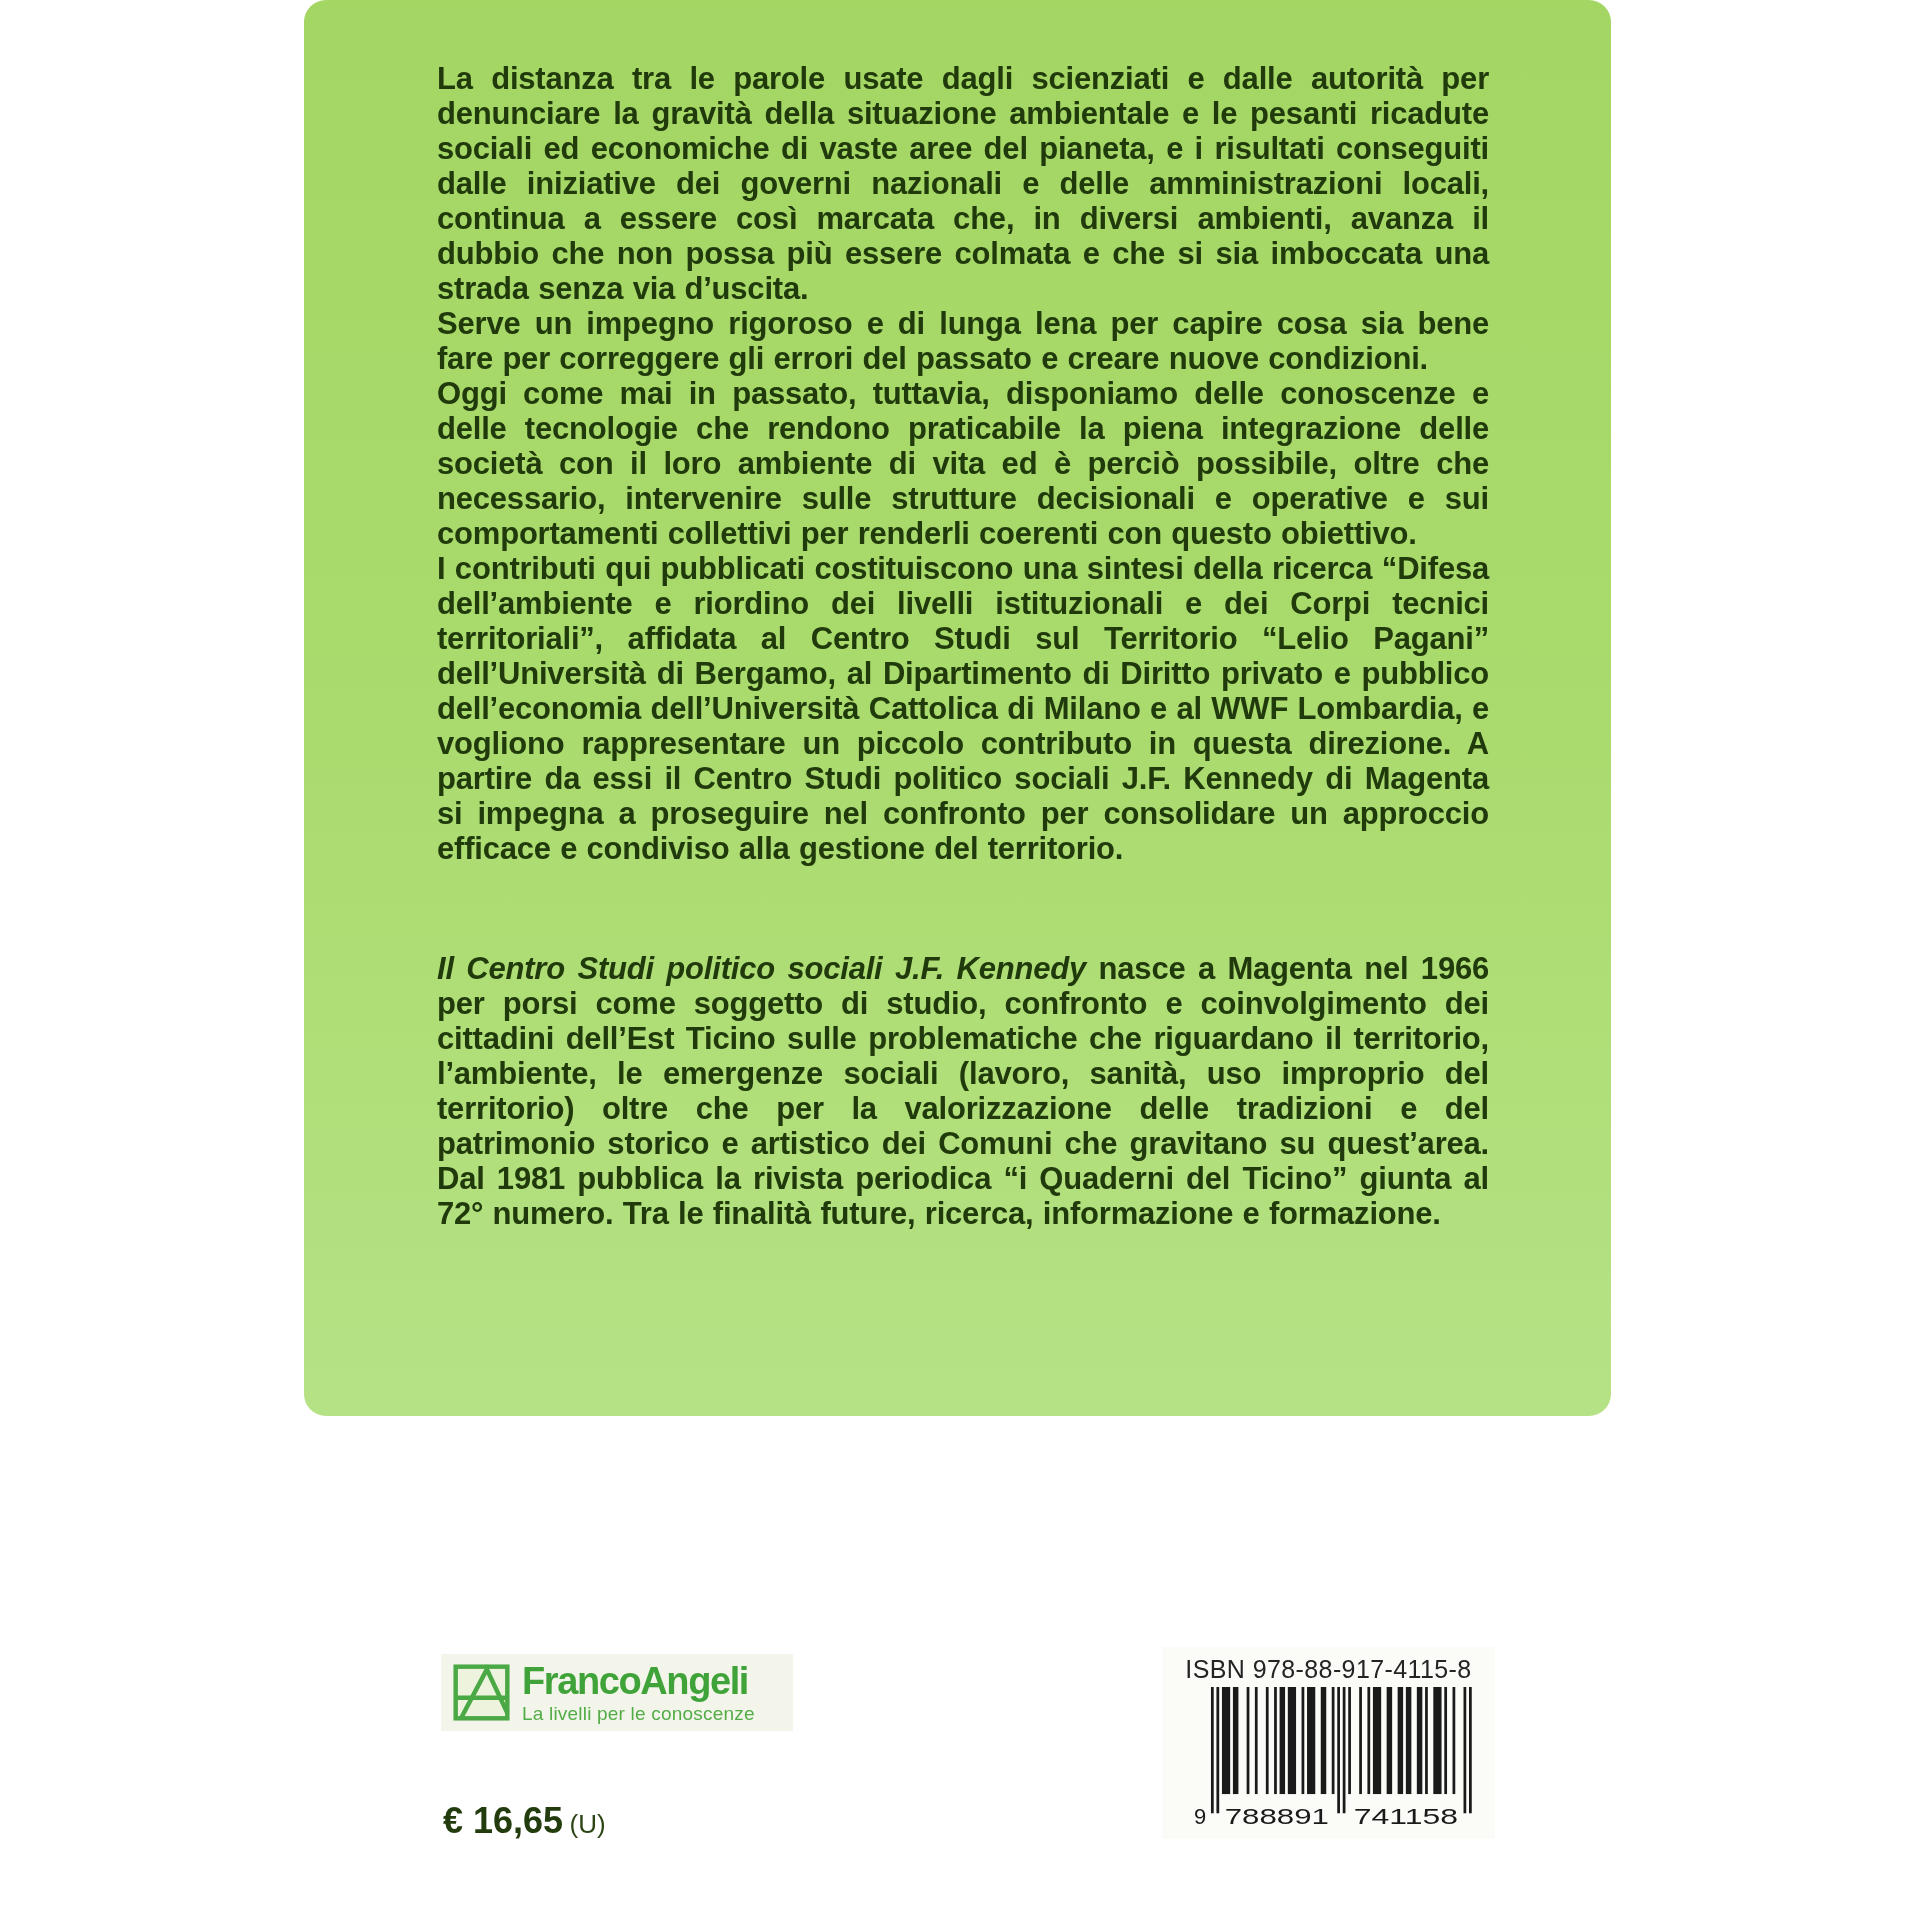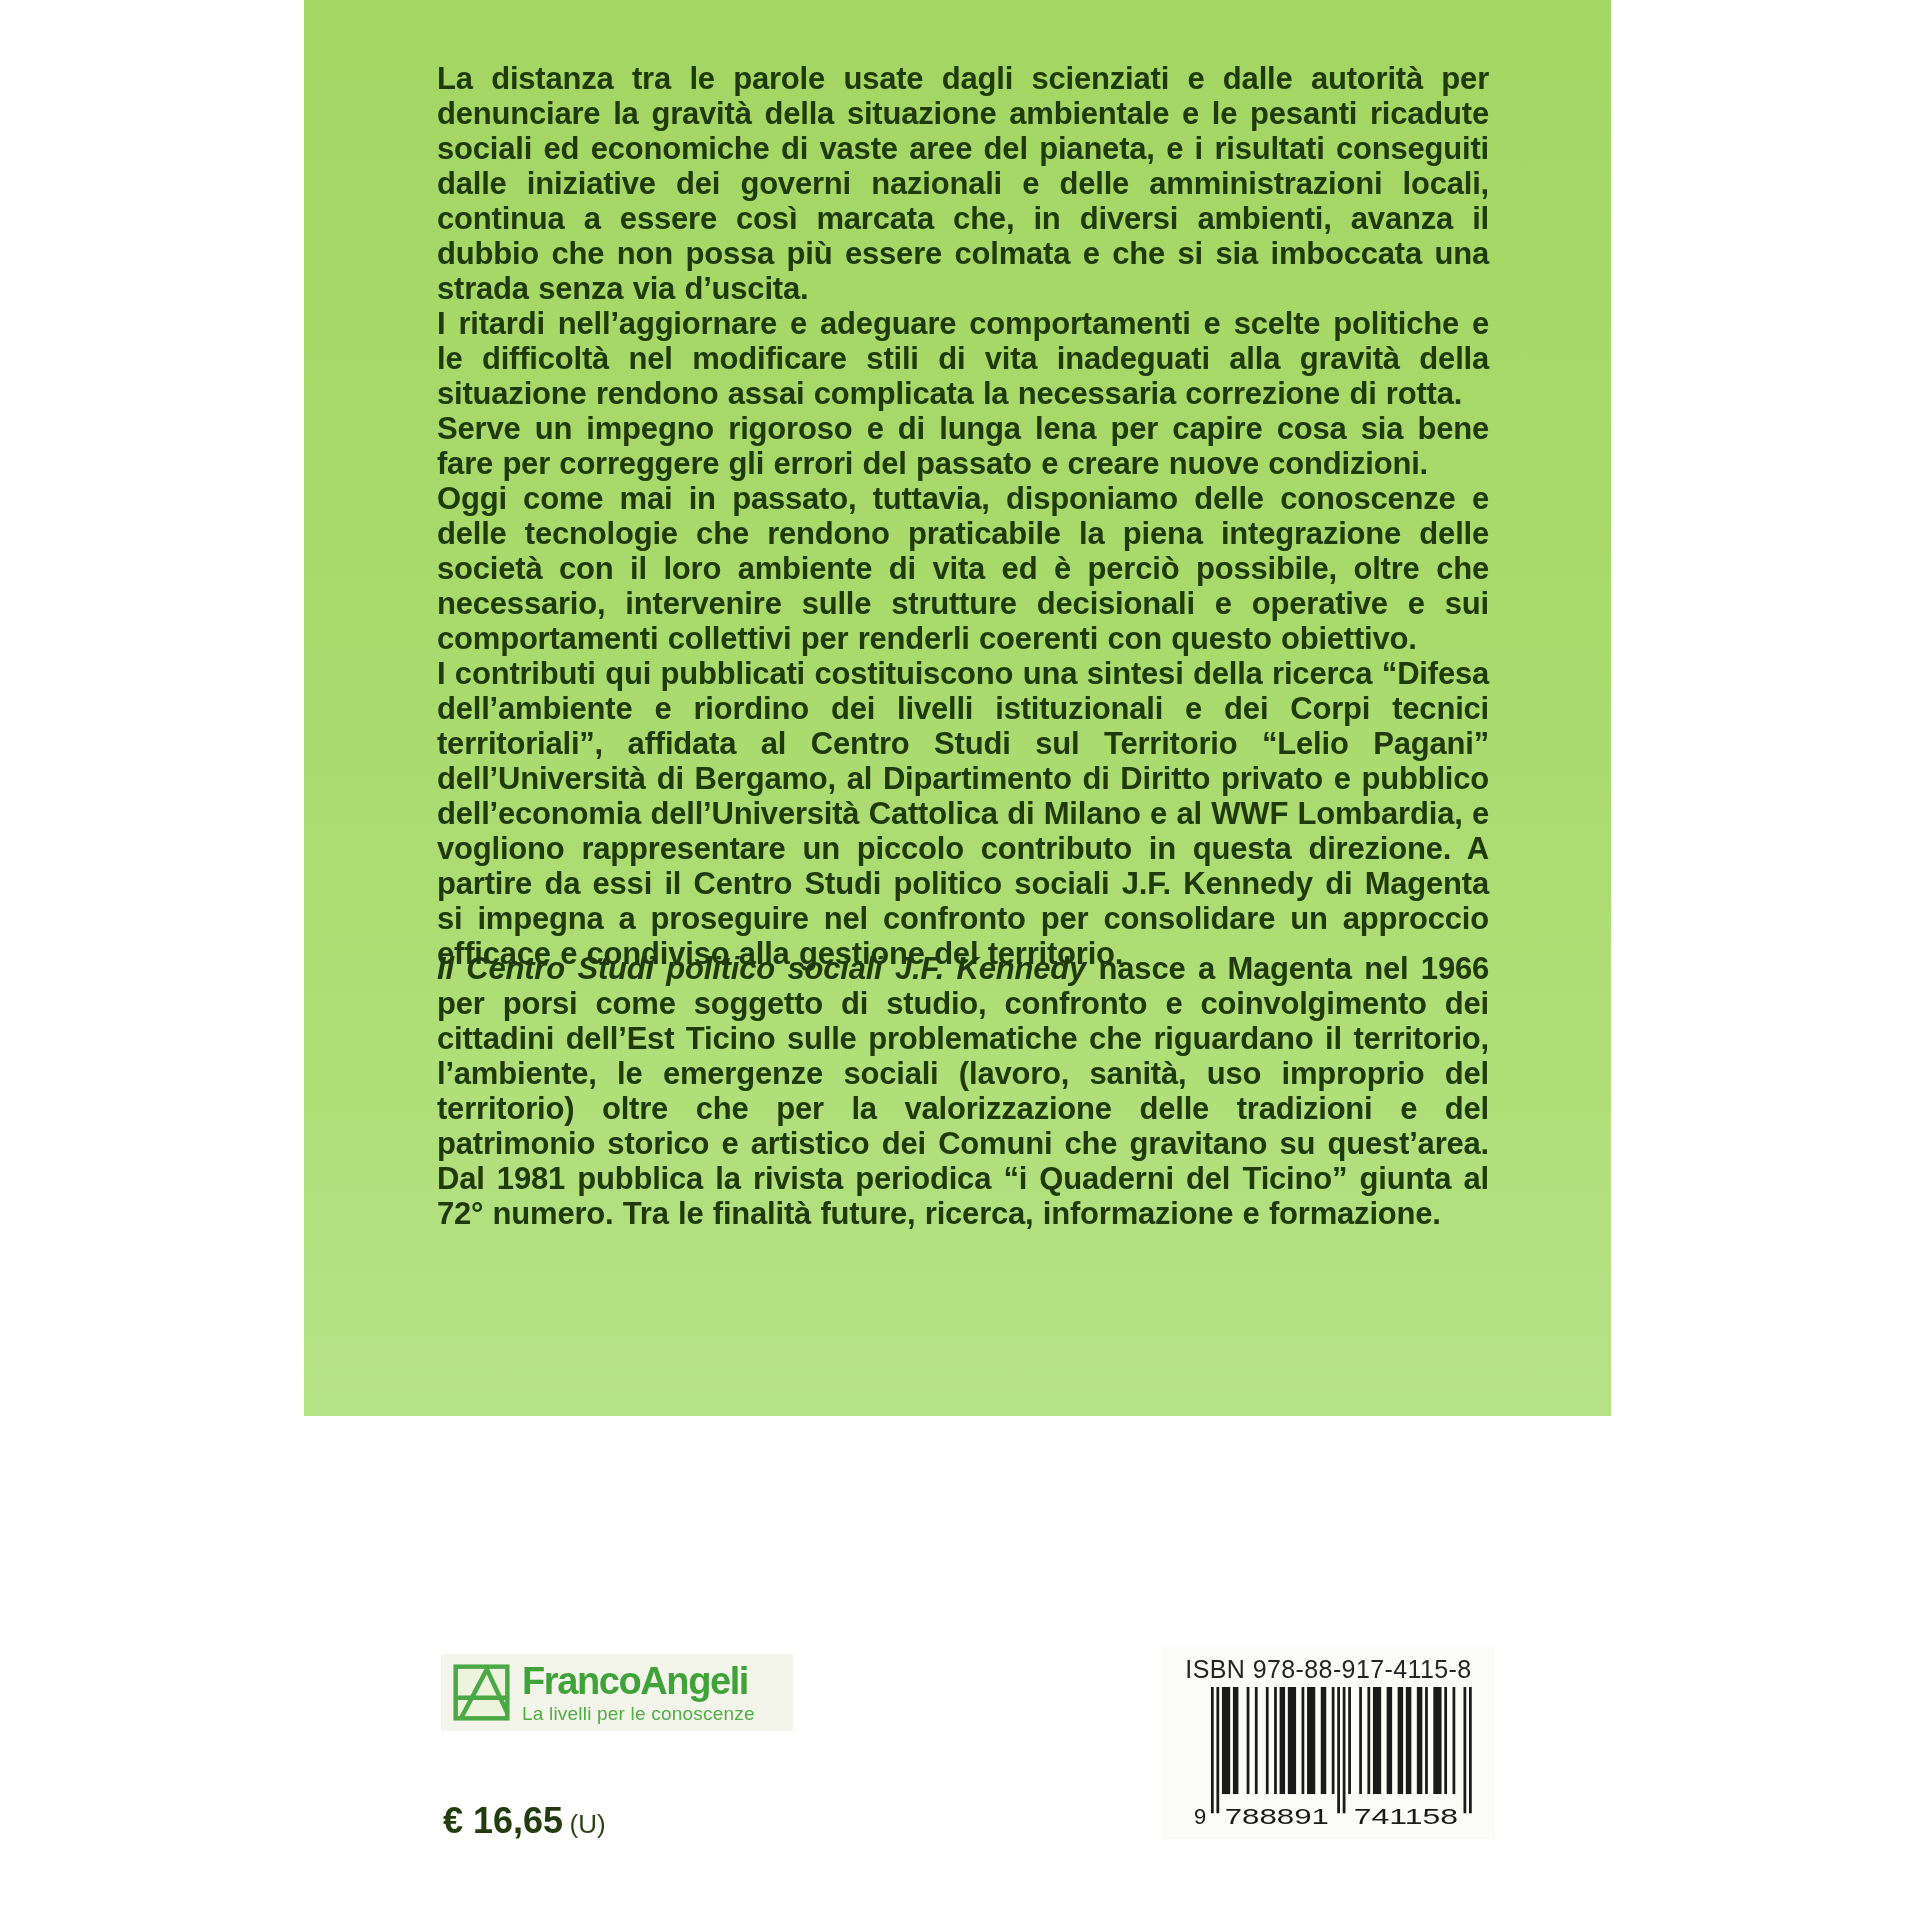--- a/index.html
+++ b/index.html
@@ -5,20 +5,21 @@
   html,body{margin:0;padding:0;}
   body{
     width:1928px;height:1928px;background:#ffffff;
     font-family:"Liberation Sans","DejaVu Sans",sans-serif;
     -webkit-font-smoothing:antialiased;
   }
   .page{position:relative;width:1928px;height:1928px;background:#ffffff;overflow:hidden;}
   .cover{
     position:absolute;left:304px;top:0;width:1307px;height:1416px;
     background:linear-gradient(180deg,#a4d664 0%,#a9da6c 45%,#b0de78 75%,#b6e286 100%);
+    border-radius:22px;
   }
   .blurb{position:absolute;left:133px;top:61px;width:1052px;}
   .blurb p,.about p{
     margin:0;font-size:31px;line-height:35px;font-weight:bold;
     color:#203a0c;text-align:justify;letter-spacing:-0.2px;word-spacing:0.9px;
   }
   .about{position:absolute;left:133px;top:951px;width:1052px;}
   .about em{font-style:italic;}
   .publisher{
     position:absolute;left:137px;top:1654px;width:352px;height:77px;
@@ -41,21 +42,20 @@
   .barcode{margin-top:2.8px;width:290px;height:140px;display:block;}
 </style>
 </head>
 <body>
 
 <div class="page">
   <div class="cover">
 
     <div class="blurb">
       <p>La distanza tra le parole usate dagli scienziati e dalle autorità per denunciare la gravità della situazione ambientale e le pesanti ricadute sociali ed economiche di vaste aree del pianeta, e i risultati conseguiti dalle iniziative dei governi nazionali e delle amministrazioni locali, continua a essere così marcata che, in diversi ambienti, avanza il dubbio che non possa più essere colmata e che si sia imboccata una strada senza via d’uscita.</p>
-      <p>I ritardi nell’aggiornare e adeguare comportamenti e scelte politiche e le difficoltà nel modificare stili di vita inadeguati alla gravità della situazione rendono assai complicata la necessaria correzione di rotta.</p>
       <p>Serve un impegno rigoroso e di lunga lena per capire cosa sia bene fare per correggere gli errori del passato e creare nuove condizioni.</p>
       <p>Oggi come mai in passato, tuttavia, disponiamo delle conoscenze e delle tecnologie che rendono praticabile la piena integrazione delle società con il loro ambiente di vita ed è perciò possibile, oltre che necessario, intervenire sulle strutture decisionali e operative e sui comportamenti collettivi per renderli coerenti con questo obiettivo.</p>
       <p>I contributi qui pubblicati costituiscono una sintesi della ricerca “Difesa dell’ambiente e riordino dei livelli istituzionali e dei Corpi tecnici territoriali”, affidata al Centro Studi sul Territorio “Lelio Pagani” dell’Università di Bergamo, al Dipartimento di Diritto privato e pubblico dell’economia dell’Università Cattolica di Milano e al WWF Lombardia, e vogliono rappresentare un piccolo contributo in questa direzione. A partire da essi il Centro Studi politico sociali J.F. Kennedy di Magenta si impegna a proseguire nel confronto per consolidare un approccio efficace e condiviso alla gestione del territorio.</p>
     </div>
 
     <div class="about">
       <p><em>Il Centro Studi politico sociali J.F. Kennedy</em><span> nasce a Magenta nel 1966 per porsi come soggetto di studio, confronto e coinvolgimento dei cittadini dell’Est Ticino sulle problematiche che riguardano il territorio, l’ambiente, le emergenze sociali (lavoro, sanità, uso improprio del territorio) oltre che per la valorizzazione delle tradizioni e del patrimonio storico e artistico dei Comuni che gravitano su quest’area. Dal 1981 pubblica la rivista periodica “i Quaderni del Ticino” giunta al 72° numero. Tra le finalità future, ricerca, informazione e formazione.</span></p>
     </div>
 
     <div class="publisher">

